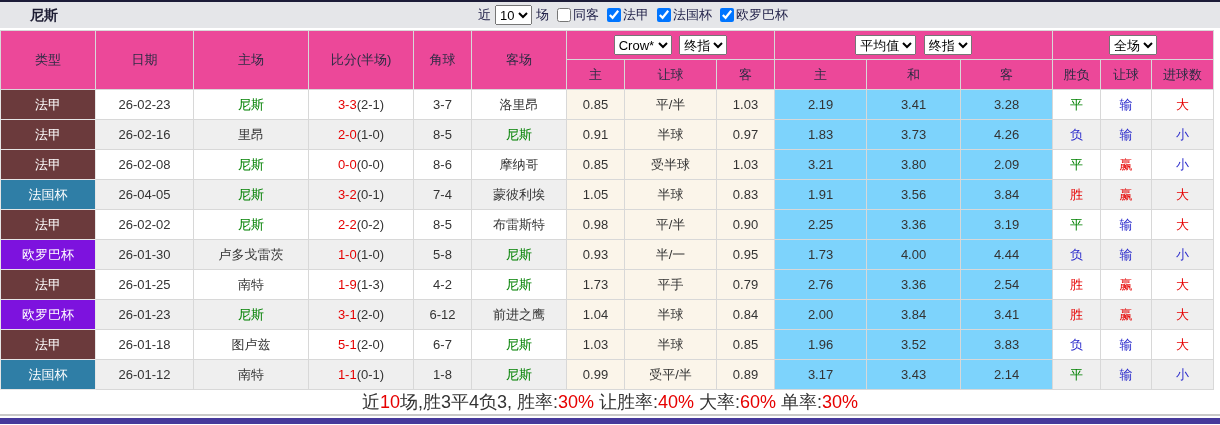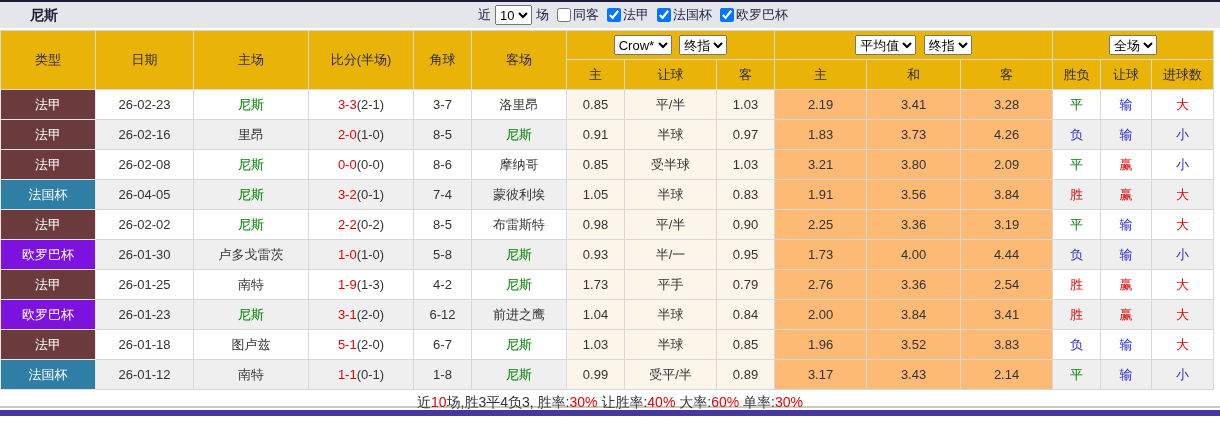--- a/index.html
+++ b/index.html
@@ -10,35 +10,35 @@
   .titlebar{height:26px;background:#e5e6e9;position:relative;border-bottom:2px solid #fff;}
   .team-title{position:absolute;left:30px;top:0;line-height:26px;font-size:14px;font-weight:bold;color:#1d1d33;}
   .controls{position:absolute;left:478px;top:0;height:26px;display:flex;align-items:center;font-size:13px;color:#22224a;white-space:nowrap;}
   .controls select{font-size:13px;height:20px;margin:0 4px;font-family:inherit;}
   .controls label{display:flex;align-items:center;margin-left:2px;cursor:pointer;}
   .controls input[type=checkbox]{margin:0 2px 0 6px;width:14px;height:14px;}
 
   
   table{border-collapse:collapse;table-layout:fixed;width:1213px;font-size:13px;color:#333;}
   th,td{border:1px solid #d8d8d8;text-align:center;padding:0;overflow:hidden;white-space:nowrap;}
-  thead th{background:#eab308;font-weight:normal;color:#2c2c44;font-size:13px;}
+  thead th{background:#ec4899;font-weight:normal;color:#2c2c44;font-size:13px;}
   .group-row th{height:28px;}
   .sub-row th{height:29px;}
   thead select{font-size:13px;height:20px;font-family:inherit;margin:0 2px;}
   tbody td{height:29px;background:#fff;}
   tr.alt td{background:#efefef;}
   td.cream, tr.alt td.cream{background:#fbf5ea;}
-  td.blue, tr.alt td.blue{background:#fdba74;}
+  td.blue, tr.alt td.blue{background:#7dd3fc;}
   td.league-cell, tr.alt td.league-cell{color:#fff;border-color:#e6e6e6;}
   .self{color:#008000;}
   .score-full{color:#e60000;margin-top:30px;}
   .score-half{color:#333;}
 
   
-  .summary{height:16px;line-height:24px;text-align:center;font-size:14px;color:#333;}
+  .summary{height:24px;line-height:24px;text-align:center;font-size:18px;color:#333;}
   .summary .red{color:#e60000;}
   .grayline{height:2px;background:#c9c9c9;}
   .purplebar{height:6px;background:#46399b;margin-top:2px;}
 </style>
 </head>
 <body>
 
 <div class="page">
 
   <div class="titlebar">

